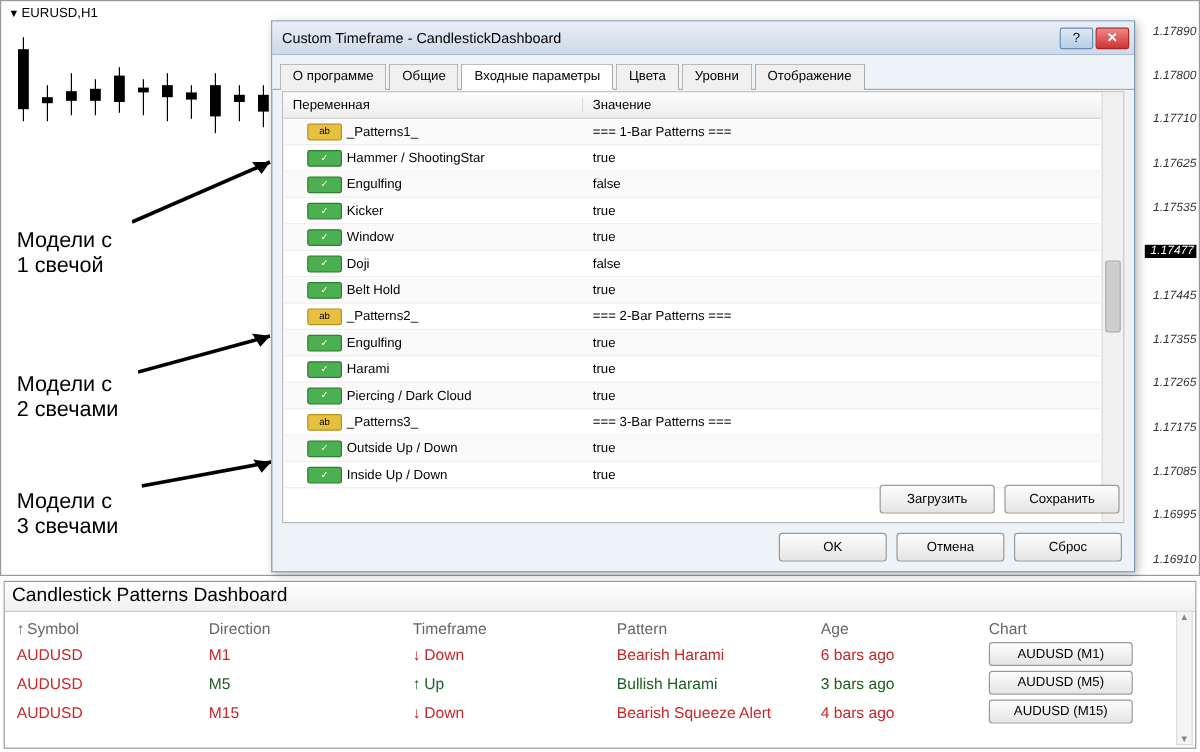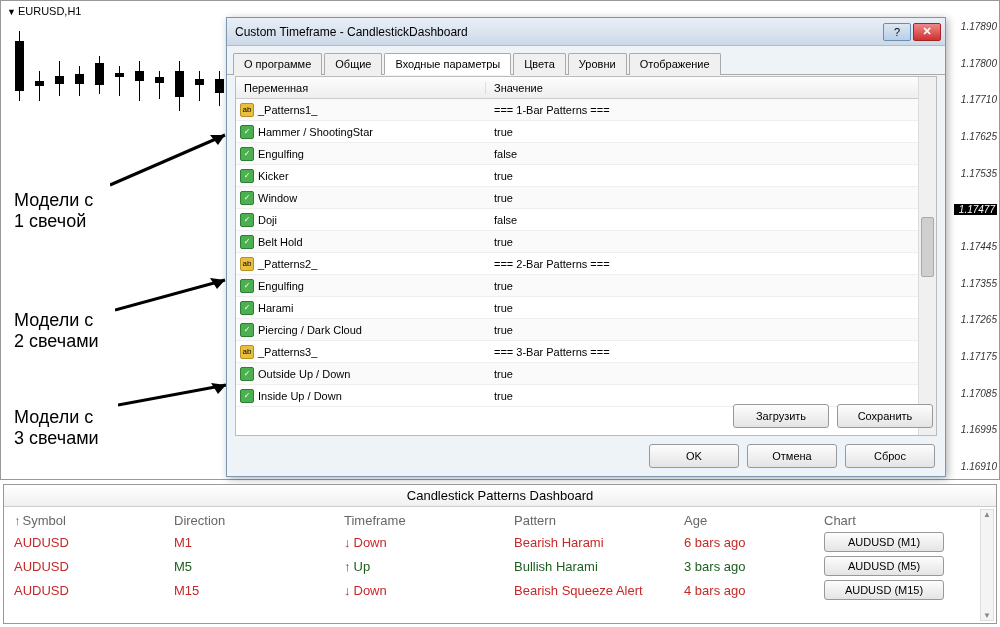--- a/index.html
+++ b/index.html
@@ -39,36 +39,36 @@
 .dialog-body { position: absolute; top: 58px; left: 8px; right: 8px; bottom: 40px; background: #fff; border: 1px solid #bbb; display: flex; }
 .param-grid { flex: 1; overflow: hidden; position: relative; }
 .param-header { display: flex; background: linear-gradient(#fdfdfd,#eee); border-bottom: 1px solid #ccc; height: 22px; align-items: center; font-size: 11px; }
 .param-header .col1 { width: 250px; padding-left: 8px; border-right: 1px solid #ddd; }
 .param-header .col2 { flex: 1; padding-left: 8px; }
 .param-rows { position: absolute; top: 22px; left: 0; right: 0; bottom: 0; overflow: hidden; }
 .param-row { display: flex; height: 22px; align-items: center; font-size: 11px; border-bottom: 1px solid #eee; }
 .param-row:nth-child(odd) { background: #fafafa; }
 .param-row .c1 { width: 250px; padding-left: 4px; display: flex; align-items: center; gap: 4px; }
 .param-row .c2 { flex: 1; padding-left: 8px; }
-.picon { width: 14px; height: 14px; border-radius: 2px; display: inline-flex; align-items: center; justify-content: center; font-size: 8px; color: #fff; }
+.picon { width: 29px; height: 14px; border-radius: 2px; display: inline-flex; align-items: center; justify-content: center; font-size: 8px; color: #fff; margin-left: 16px; }
 .picon.ab { background: #e8c040; color: #000; border: 1px solid #b89020; }
 .picon.bool { background: #4caf50; border: 1px solid #2e7d32; }
 
 .grid-scroll { width: 18px; background: #f0f0f0; border-left: 1px solid #ddd; position: relative; }
 .scroll-thumb { position: absolute; top: 140px; left: 2px; right: 2px; height: 60px; background: #cfcfcf; border: 1px solid #aaa; border-radius: 2px; }
 
 .side-btns { position: absolute; right: 12px; bottom: 48px; display: flex; flex-direction: row; gap: 8px; }
 .dlg-btn { min-width: 96px; height: 24px; background: linear-gradient(#fdfdfd,#e4e4e4); border: 1px solid #999; border-radius: 3px; font-size: 11px; cursor: pointer; }
 
 .bottom-btns { position: absolute; right: 10px; bottom: 8px; display: flex; gap: 8px; }
 .bottom-btns .dlg-btn.wide { min-width: 90px; }
 
 
 .dashboard { position: absolute; left: 3px; bottom: 3px; width: 994px; height: 140px; border: 1px solid #999; background: #fff; }
-.dash-title { padding: 3px 6px; font-size: 13px; border-bottom: 1px solid #ccc; background: linear-gradient(#fff,#f0f0f0); text-align: center; }
+.dash-title { padding: 3px 6px; font-size: 16px; border-bottom: 1px solid #ccc; background: linear-gradient(#fff,#f0f0f0); }
 .dash-grid { display: grid; grid-template-columns: 160px 170px 170px 170px 140px 170px; padding: 6px 10px; align-items: center; row-gap: 4px; font-size: 13px; }
 .dash-head { color: #666; font-size: 13px; }
 .dash-head.symbol::before { content: "↑"; margin-right: 2px; }
 .red { color: #c62828; }
 .green { color: #1b5e20; }
 .dir-down::before { content: "↓"; margin-right: 3px; }
 .dir-up::before { content: "↑"; margin-right: 3px; }
 .chart-btn { width: 120px; height: 20px; background: linear-gradient(#fdfdfd,#e4e4e4); border: 1px solid #999; border-radius: 3px; font-size: 11px; cursor: pointer; }
 .dash-scroll { position: absolute; right: 2px; top: 24px; bottom: 2px; width: 14px; background: #f4f4f4; border: 1px solid #ddd; }
 .dash-scroll::before { content: "▲"; position: absolute; top: 0; left: 2px; font-size: 8px; color: #888; }

